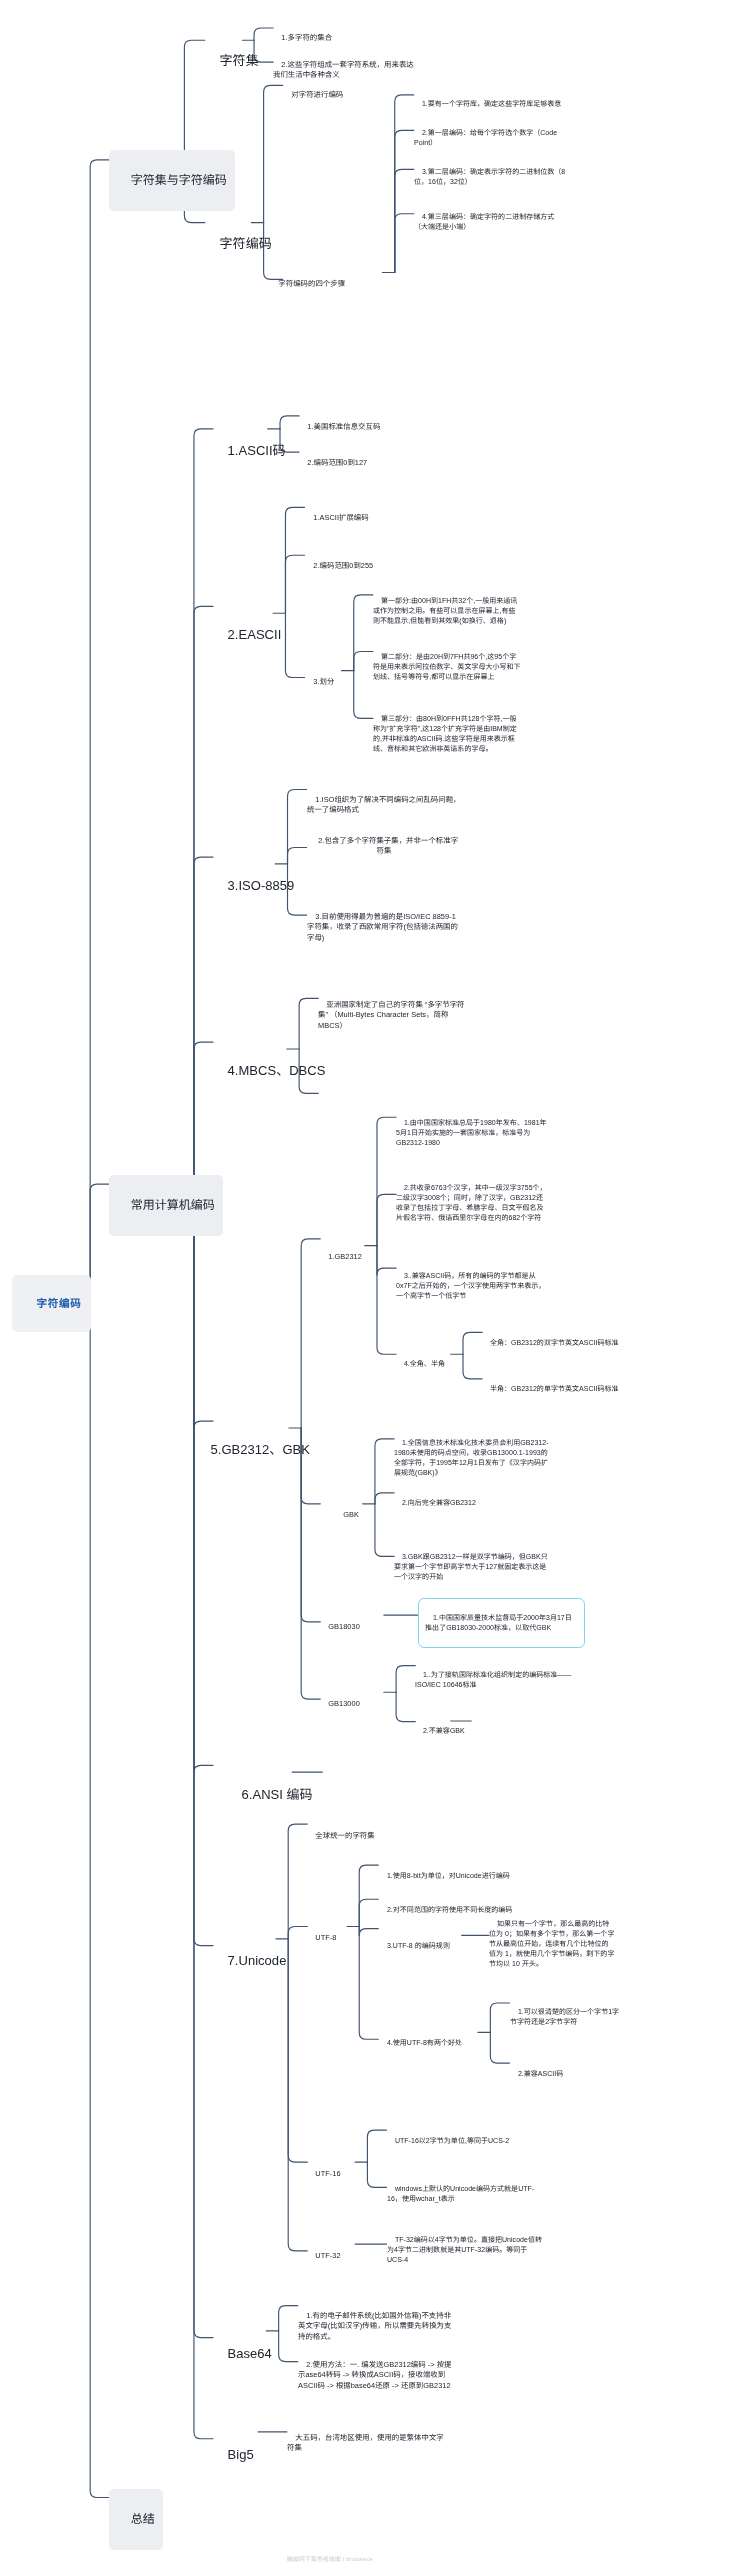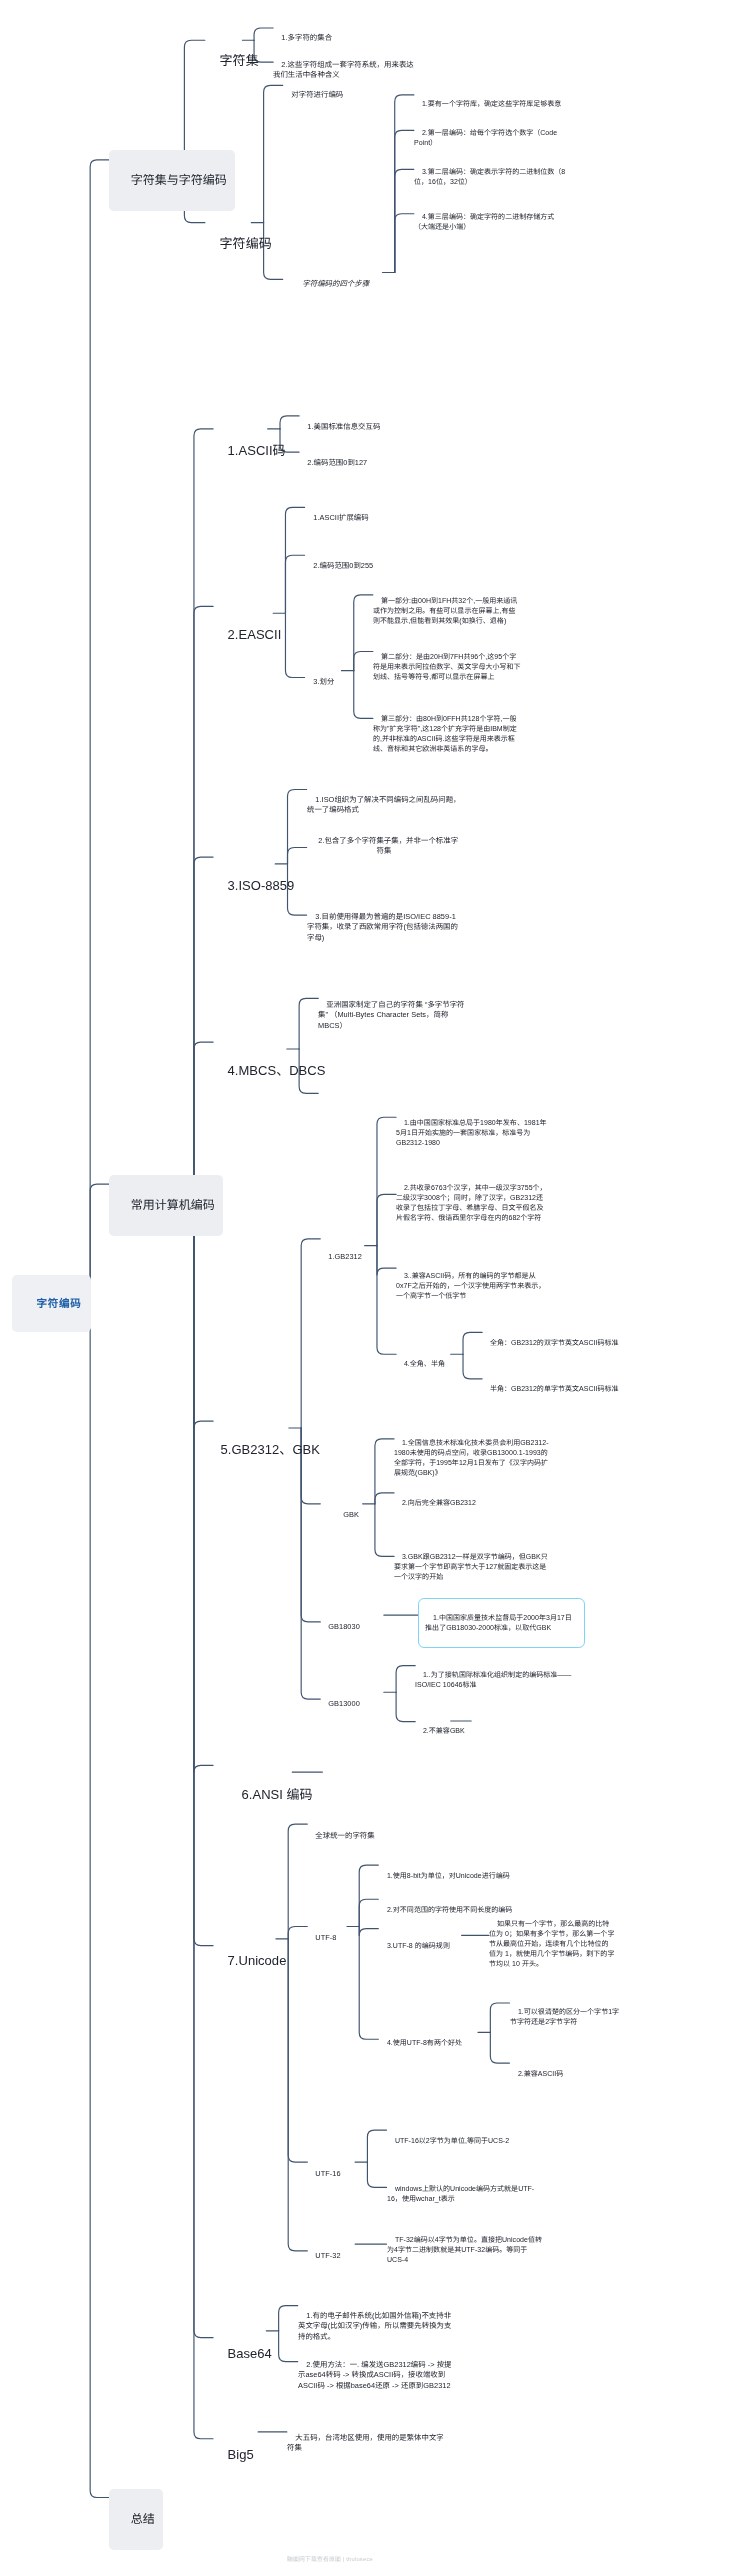--- a/index.html
+++ b/index.html
@@ -230,21 +230,21 @@
   <div class="node lvl3" style="left:273px; top:49px; width:147px;">
     <span>2.这些字符组成一套字符系统，用来表达我们生活中各种含义</span>
   </div>
 
   <div class="node lvl2" style="left:205px; top:217px;">
     <span>字符编码</span>
   </div>
   <div class="node lvl3" style="left:283px; top:79px; width:143px;">
     <span>对字符进行编码</span>
   </div>
-  <div class="node lvl3" style="left:294px; top:268px; width:102px;font-style:italic;">
+  <div class="node lvl3" style="left:270px; top:268px; width:102px;">
     <span>字符编码的四个步骤</span>
   </div>
 
   <div class="node lvl4" style="left:414px; top:89px; width:205px;">
     <span>1.要有一个字符库，确定这些字符库足够表意</span>
   </div>
   <div class="node lvl4" style="left:414px; top:118px; width:150px;">
     <span>2.第一层编码：给每个字符选个数字（Code Point）</span>
   </div>
   <div class="node lvl4" style="left:414px; top:157px; width:154px;">
@@ -304,21 +304,21 @@
     <span>3.目前使用得最为普遍的是ISO/IEC 8859-1字符集，收录了西欧常用字符(包括德法两国的字母)</span>
   </div>
 
   <div class="node lvl2" style="left:213px; top:1044px;">
     <span>4.MBCS、DBCS</span>
   </div>
   <div class="node lvl3" style="left:318px; top:989px; width:152px;">
     <span>亚洲国家制定了自己的字符集 “多字节字符集” （Multi-Bytes Character Sets，简称MBCS）</span>
   </div>
 
-  <div class="node lvl2" style="left:206px; top:1423px;">
+  <div class="node lvl2" style="left:196px; top:1423px;">
     <span>5.GB2312、GBK</span>
   </div>
 
   <div class="node lvl3" style="left:320px; top:1241px;">
     <span>1.GB2312</span>
   </div>
   <div class="node lvl4" style="left:396px; top:1108px; width:154px;">
     <span>1.由中国国家标准总局于1980年发布、1981年5月1日开始实施的一套国家标准，标准号为GB2312-1980</span>
   </div>
   <div class="node lvl4" style="left:396px; top:1173px; width:154px;">

